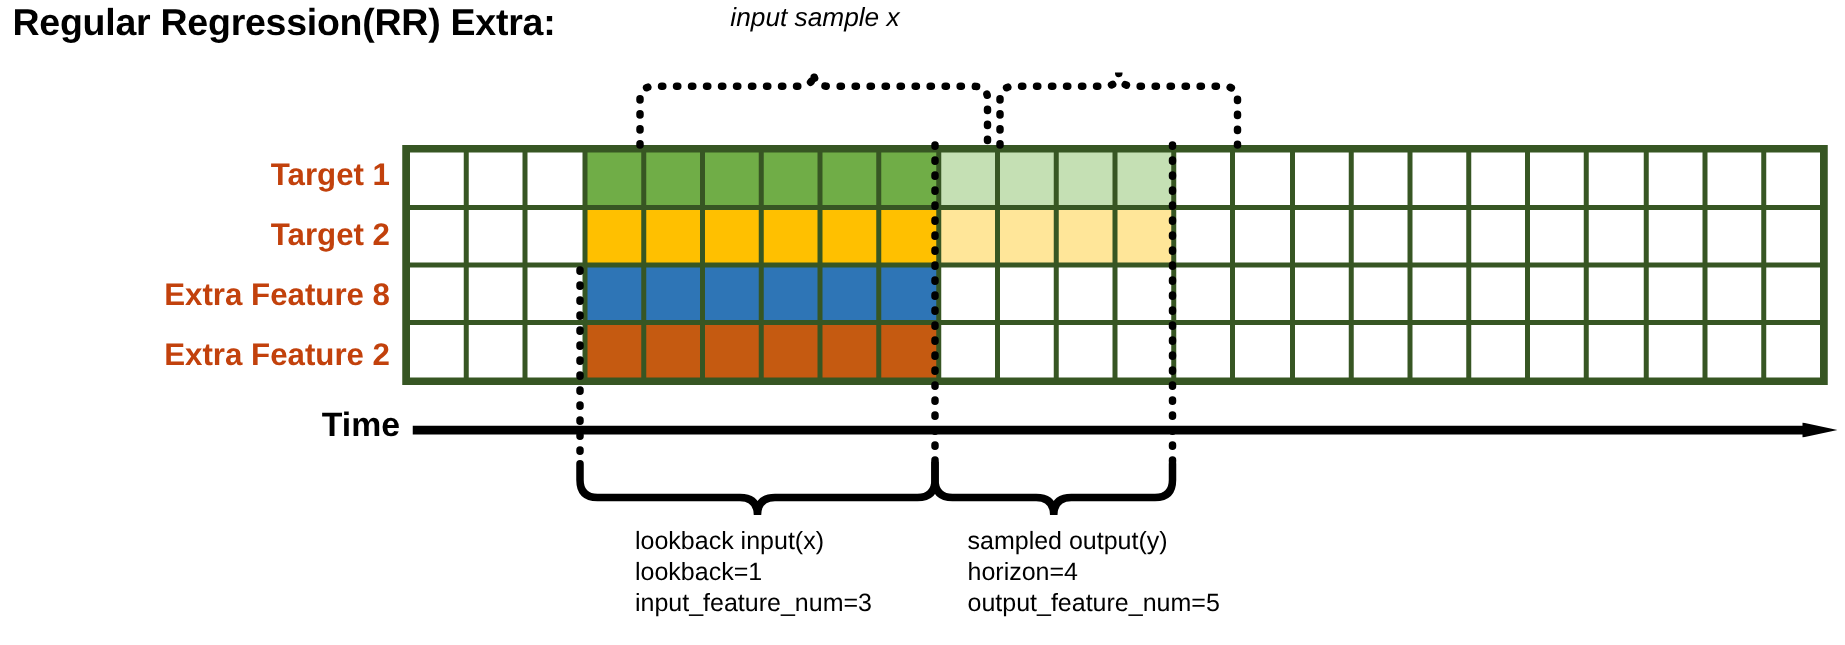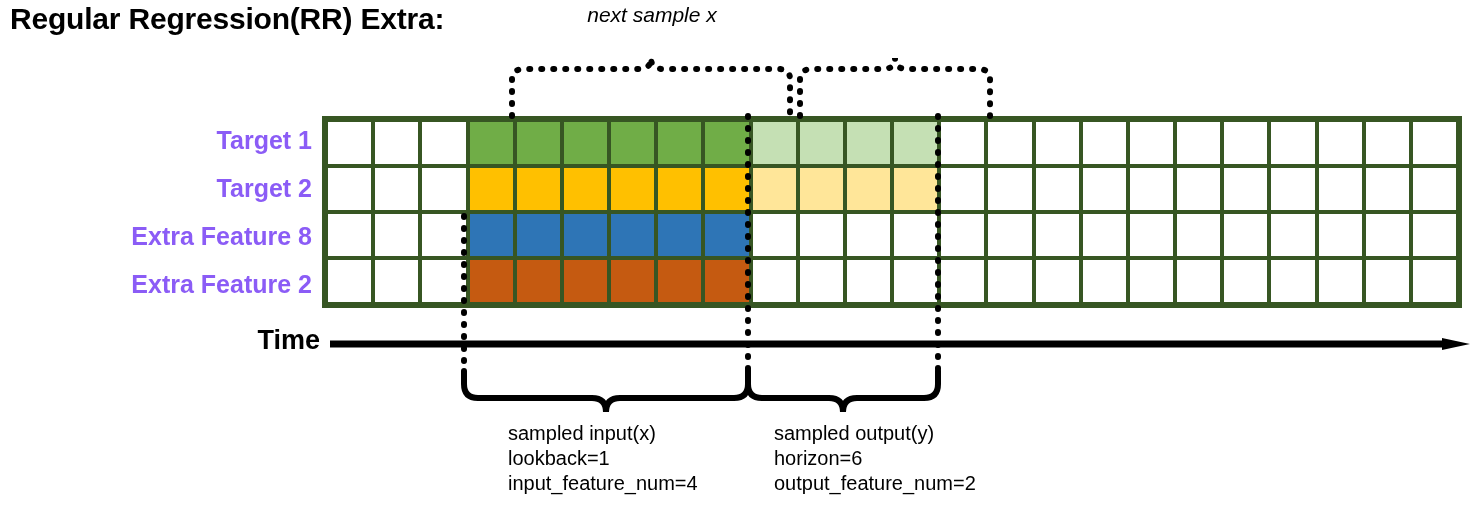--- a/index.html
+++ b/index.html
@@ -43,21 +43,21 @@
   }
   #annot-x { left: 512px; top: 3px; width: 280px; }
   #annot-y { left: 800px; top: 3px; width: 192px; }
 
   
   .row-label {
     position: absolute;
     right: 1160px;           
     font-size: 25px;
     font-weight: 700;
-    color: #8b5cf6;
+    color: #c2410c;
     white-space: nowrap;
     text-align: right;
     width: 290px;
     left: 22px;
     height: 48px;
     line-height: 48px;
   }
 
   
   #grid {
@@ -125,21 +125,21 @@
     pointer-events: none;
   }
 </style>
 </head>
 <body>
 
 <div id="stage">
 
   <div id="title">Regular Regression(RR) Extra:</div>
 
-  <div class="top-annot" id="annot-x">next sample x</div>
+  <div class="top-annot" id="annot-x">input sample x</div>
 
   <div class="row-label" style="top:116px;">Target 1</div>
   <div class="row-label" style="top:164px;">Target 2</div>
   <div class="row-label" style="top:212px;">Extra Feature 8</div>
   <div class="row-label" style="top:260px;">Extra Feature 2</div>
 
   <div id="grid" style="background: rgb(55, 86, 35); border-color: rgb(55, 86, 35);">
       <div class="grid-row">
         <div class="grid-cell" style="background: rgb(255, 255, 255);"></div>
         <div class="grid-cell" style="background: rgb(255, 255, 255);"></div>
@@ -246,28 +246,28 @@
       </div>
     </div>
 
   <div id="time-label">Time</div>
   <svg id="time-axis" viewBox="0 0 1140 12">
     <line x1="0" y1="6" x2="1118" y2="6" stroke="#000" stroke-width="7"></line>
     <polygon points="1112,0 1140,6 1112,12" fill="#000"></polygon>
   </svg>
 
   <div class="brace-caption" id="caption-input">
-    <div>sampled input(x)</div>
+    <div>lookback input(x)</div>
     <div>lookback=1</div>
-    <div>input_feature_num=4</div>
+    <div>input_feature_num=3</div>
   </div>
   <div class="brace-caption" id="caption-output">
     <div>sampled output(y)</div>
-    <div>horizon=6</div>
-    <div>output_feature_num=2</div>
+    <div>horizon=4</div>
+    <div>output_feature_num=5</div>
   </div>
 
   <svg id="overlay" viewBox="0 0 1476 516">
 
     <path fill="none" stroke="#000" stroke-width="6" stroke-dasharray="1 11" stroke-linecap="round" d="M 512,116 L 512,79 Q 512,69 524,69 L 639,69 Q 651,69 651,58 Q 651,69 663,69 L 778,69 Q 790,69 790,79 L 790,116"></path>
 
     <path fill="none" stroke="#000" stroke-width="6" stroke-dasharray="1 11" stroke-linecap="round" d="M 800,116 L 800,79 Q 800,69 812,69 L 883,69 Q 895,69 895,58 Q 895,69 907,69 L 978,69 Q 990,69 990,79 L 990,116"></path>
 
     <line x1="464" y1="216" x2="464" y2="371" stroke="#000" stroke-width="6" stroke-dasharray="1 11" stroke-linecap="round"></line>
     <line x1="748" y1="116" x2="748" y2="371" stroke="#000" stroke-width="6" stroke-dasharray="1 11" stroke-linecap="round"></line>

